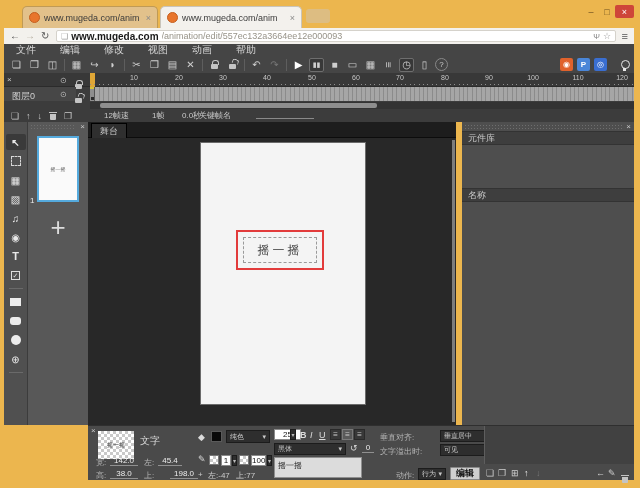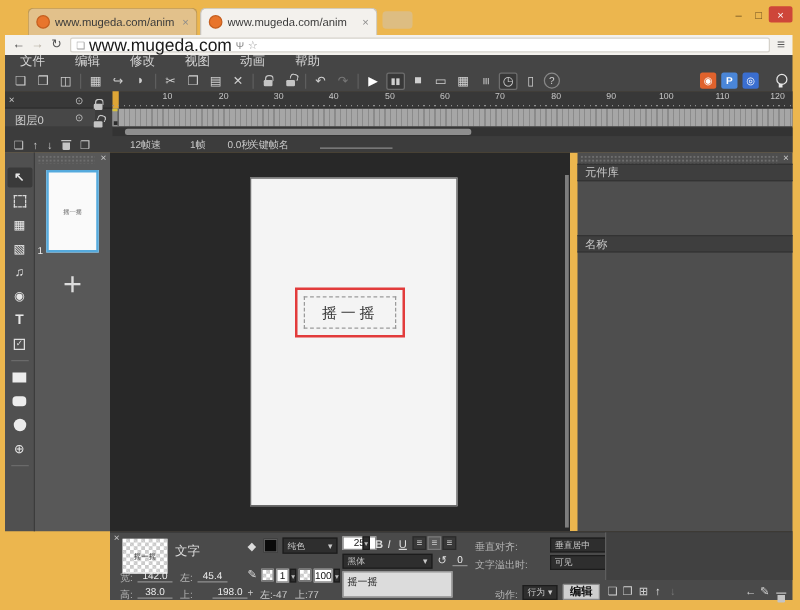--- a/index.html
+++ b/index.html
@@ -12,21 +12,21 @@
 .tab-inactive{left:22px;width:136px;background:#e2c18b;border:1px solid #c09a55;border-bottom:none}
 .tab-active{left:160px;width:142px;background:#f3f1ed;border:1px solid #c9c4ba;border-bottom:none}
 .tab-title{font-size:9px;color:#3a3a3a;overflow:hidden;white-space:nowrap;flex:1}
 .tab-close{font-size:9px;color:#8a8a8a;cursor:default}
 .favicon{width:11px;height:11px;border-radius:50%;background:#e8752c;border:1px solid #c55f1f;flex:none}
 .tab-stub{position:absolute;left:306px;top:9px;width:24px;height:14px;background:#ddbd82;border-radius:3px}
 .winbtn{position:absolute;top:5px;height:13px;display:flex;align-items:center;justify-content:center;font-size:9px;color:#6b4e1e}
 .urlrow{position:absolute;left:4px;top:28px;width:630px;height:16px;background:#f3f1ed}
 .navg{position:absolute;top:2px;font-size:10px;color:#555;line-height:12px}
 .urlfield{position:absolute;left:52px;top:2px;width:560px;height:12px;background:#fff;border:1px solid #d5d2cb;border-radius:2px;display:flex;align-items:center;padding:0 4px;gap:3px}
-.urlhost{font-size:14px;color:#1a1a1a;font-weight:normal}
+.urlhost{font-size:10px;color:#1a1a1a;font-weight:bold}
 .urlpath{font-size:9px;color:#979388;overflow:hidden;white-space:nowrap;flex:1}
 
 .menubar{position:absolute;left:4px;top:44px;width:630px;height:12px;background:#454545;display:flex;align-items:flex-end}
 .menu-item{font-size:10px;color:#d6d6d6;padding:0 12px;line-height:12px}
 .toolbar{position:absolute;left:4px;top:56px;width:630px;height:17px;background:#454545;display:flex;align-items:center;padding-left:5px}
 .tbi{width:15px;height:14px;margin-right:3px;display:flex;align-items:center;justify-content:center;font-size:10px;color:#cfcfcf;flex:none}
 .tbi.pressed{background:#383838;border:1px solid #6e6e6e;border-radius:2px}
 .tbi.dim{color:#777}
 .tbsep{width:1px;height:12px;background:#5e5e5e;margin:0 4px 0 1px;flex:none}
 .social{width:13px;height:13px;border-radius:2px;display:flex;align-items:center;justify-content:center;font-size:8px;color:#fff;flex:none}
@@ -126,20 +126,21 @@
 <div class="winbtn" style="left:600px;width:14px">□</div>
 <div class="winbtn" style="left:615px;width:19px;background:#ce4639;border-radius:2px;color:#fff">×</div>
 
 <div class="urlrow">
   <span class="navg" style="left:6px;color:#444">←</span>
   <span class="navg" style="left:21px;color:#b3ab9e">→</span>
   <span class="navg" style="left:37px">↻</span>
   <div class="urlfield">
     <span style="font-size:8px;color:#a0a0a0">❏</span>
     <span class="urlhost">www.mugeda.com</span>
+    <span class="urlpath">/animation/edit/557ec132a3664ee12e000093</span>
     <span style="font-size:8px;color:#8a8a8a">Ψ</span>
     <span style="font-size:9px;color:#9a9a9a">☆</span>
   </div>
   <span class="navg" style="right:6px;left:auto;font-size:11px">≡</span>
 </div>
 
 
 <div class="menubar">
   <span class="menu-item">文件</span>
   <span class="menu-item">编辑</span>
@@ -273,20 +274,23 @@
   <span class="panel-x abs" style="right:3px;top:1px">×</span>
   <div class="page-thumb">
     <span>摇一摇</span>
   </div>
   <span class="page-num">1</span>
   <div class="add-page">+</div>
 </div>
 
 
 <div class="canvas">
+  <div class="stage-tabbar">
+    <div class="stage-tab">舞台</div>
+  </div>
   <div class="page"></div>
   <div class="sel-red">
     <div class="el-dashed">摇一摇</div>
   </div>
   <div class="vscroll">
       <span class="vthumb"></span>
     </div>
 </div>
 
 

